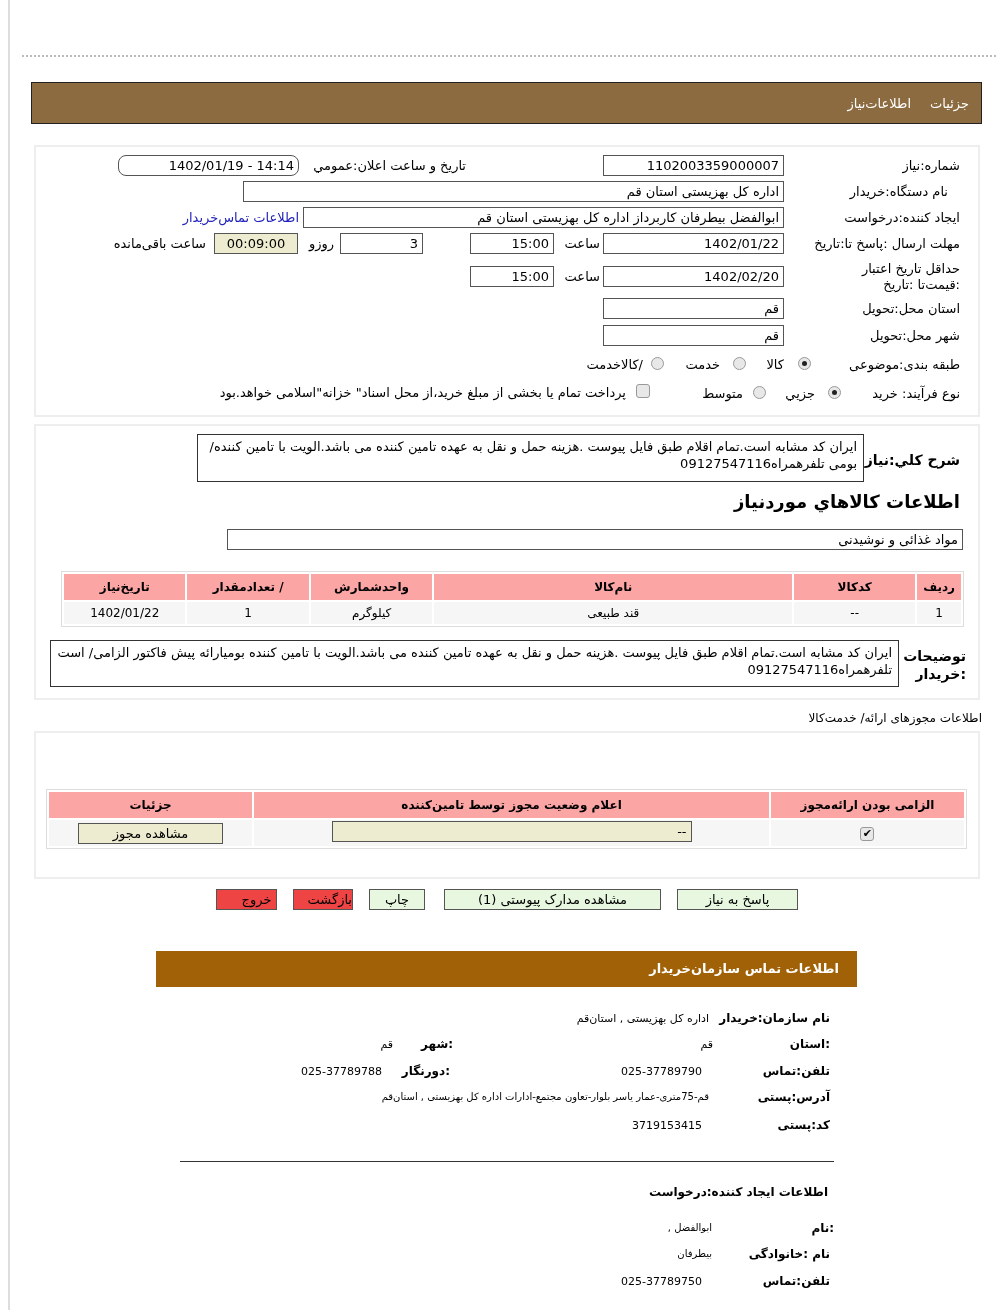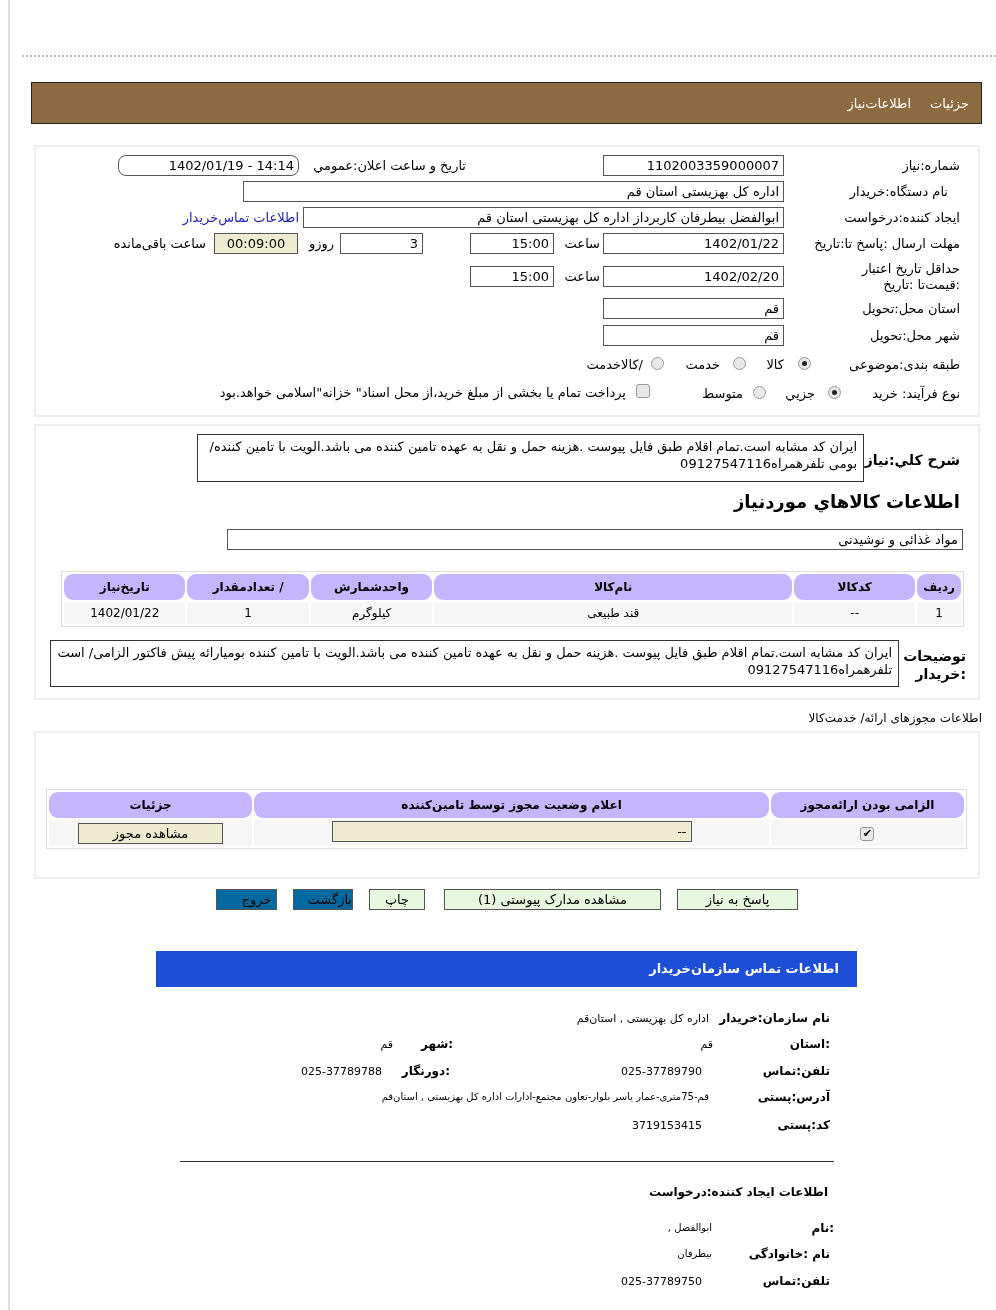--- a/index.html
+++ b/index.html
@@ -18,27 +18,27 @@
   .box.timer { background:#eeecd0; text-align:center; }
   .link { color:#2222bb; }
   .radio { position:absolute; width:13px; height:13px; border-radius:50%; border:1px solid #999;
            background:#e8e8e8; box-sizing:border-box; }
   .radio.on::after { content:""; position:absolute; left:3px; top:3px; width:5px; height:5px; border-radius:50%; background:#222; }
   .chk { position:absolute; width:14px; height:14px; border:1px solid #999; border-radius:3px; background:#e8e8e8; box-sizing:border-box;
          font-size:11px; line-height:12px; text-align:center; }
   .bold { font-weight:bold; }
   .textarea { position:absolute; border:1px solid #333; box-sizing:border-box; padding:3px 6px; font-size:13px; line-height:17px; background:#fff; }
   table.grid { position:absolute; border-collapse:separate; border-spacing:2px; border:1px solid #ddd; font-size:12px; }
-  table.grid th { background:#c4b5fd; font-weight:bold; height:26px; padding:0 6px; font-size:12px;border-radius:9px; }
+  table.grid th { background:#fca5a5; font-weight:bold; height:26px; padding:0 6px; font-size:12px; }
   table.grid td { background:#f6f6f6; height:22px; text-align:center; padding:0 6px; }
   .btn { position:absolute; height:21px; border:1px solid #555; box-sizing:border-box; font-size:13px; line-height:19px; text-align:center; }
   .btn.green { background:#e8f8e0; }
-  .btn.pink { background:#0369a1;padding-left:20px; }
+  .btn.pink { background:#ef4444;padding-left:20px; }
   .btn.cream { background:#eeecd0; }
-  .contact-bar { position:absolute; left:156px; top:951px; width:701px; height:36px; background:#1d4ed8; color:#fff; font-weight:bold; font-size:13px; }
+  .contact-bar { position:absolute; left:156px; top:951px; width:701px; height:36px; background:#a16207; color:#fff; font-weight:bold; font-size:13px; }
   .contact-bar span { position:absolute; right:18px; top:10px; }
   .c-lbl { position:absolute; font-weight:bold; font-size:12px; white-space:nowrap; }
   .c-val { position:absolute; font-size:11px; white-space:nowrap; }
   .hr { position:absolute; left:180px; top:1161px; width:654px; border-top:1px solid #333; }
 </style>
 </head>
 <body>
 
 <div class="left-rule"></div>
 <div class="dotted"></div>

